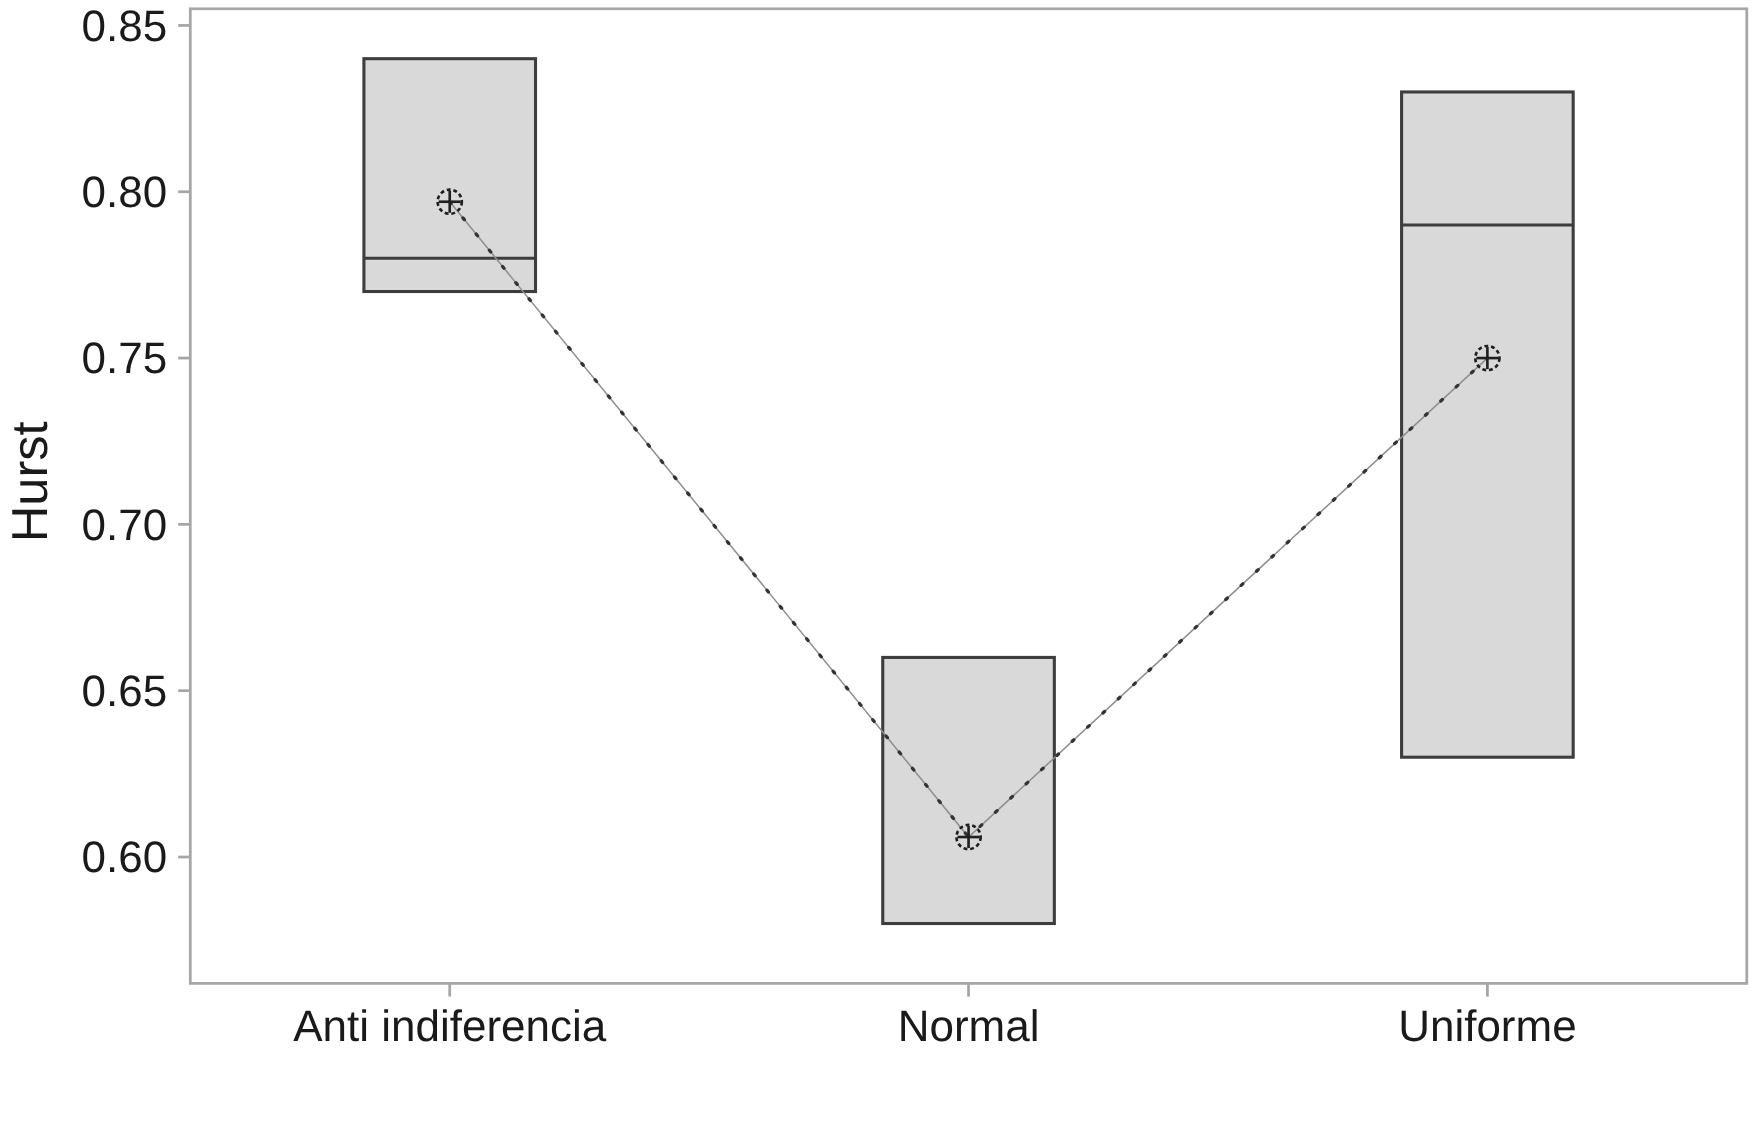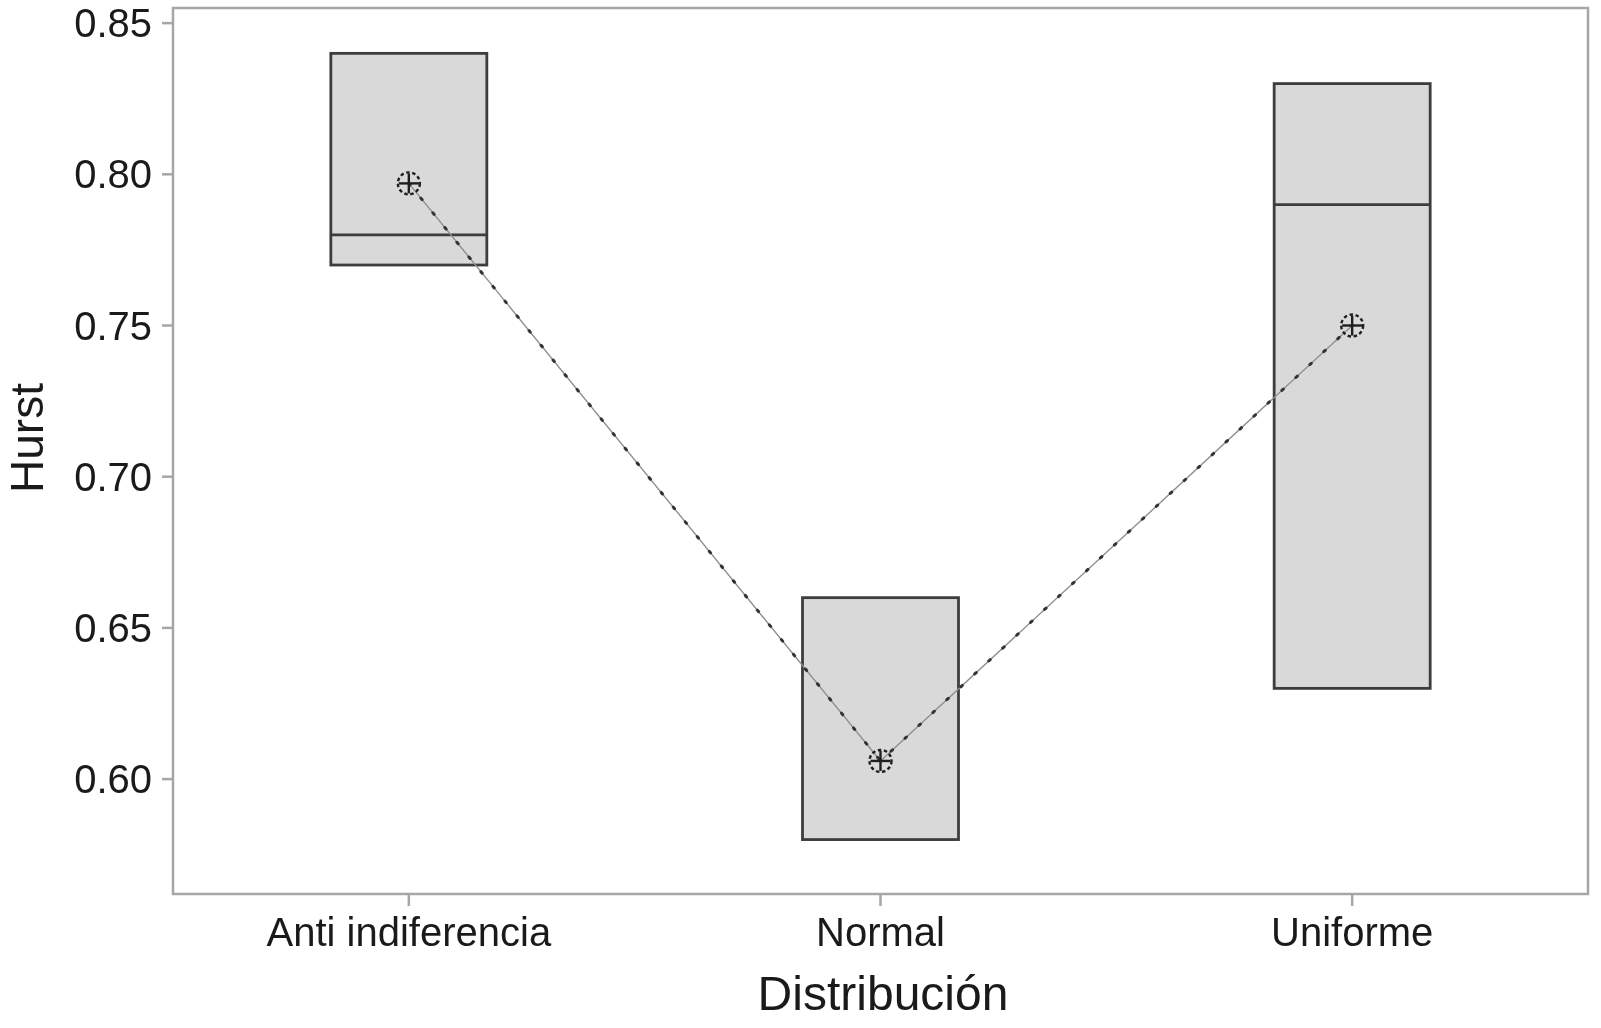--- a/index.html
+++ b/index.html
@@ -87,14 +87,13 @@
         <line x1="870.5" y1="760.948805460751" x2="890.5" y2="760.948805460751" stroke="#1f1f1f" stroke-width="2.4"></line>
         <line x1="880.5" y1="750.948805460751" x2="880.5" y2="770.948805460751" stroke="#1f1f1f" stroke-width="2.4"></line>
       </g>
       <g>
         <circle cx="1352.1666666666667" cy="325.5085324232082" r="11" fill="none" stroke="#1f1f1f" stroke-width="2.4" stroke-dasharray="3.5 2.6"></circle>
         <line x1="1342.1666666666667" y1="325.5085324232082" x2="1362.1666666666667" y2="325.5085324232082" stroke="#1f1f1f" stroke-width="2.4"></line>
         <line x1="1352.1666666666667" y1="315.5085324232082" x2="1352.1666666666667" y2="335.5085324232082" stroke="#1f1f1f" stroke-width="2.4"></line>
       </g>
     </svg>
   <div class="axis-title" id="y-axis-title">Hurst</div>
-  <div class="axis-title" id="x-axis-title">Distribución</div>
 </div>
 
 </body></html>

